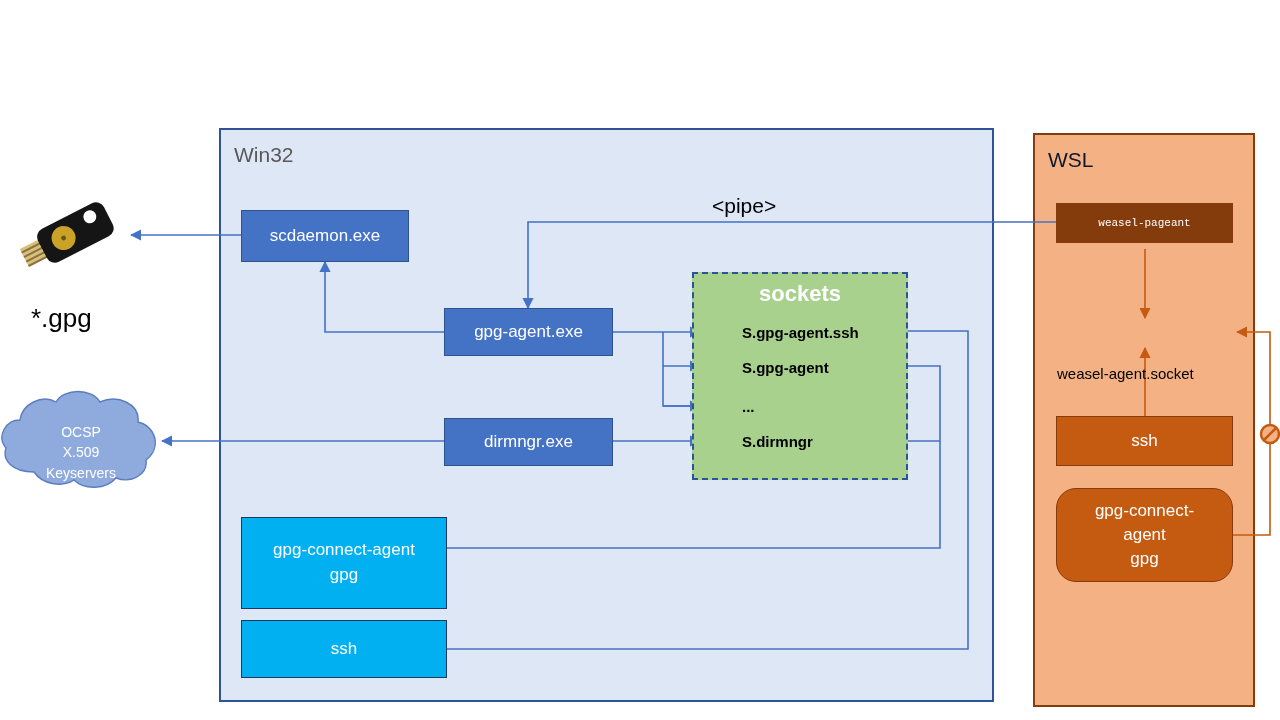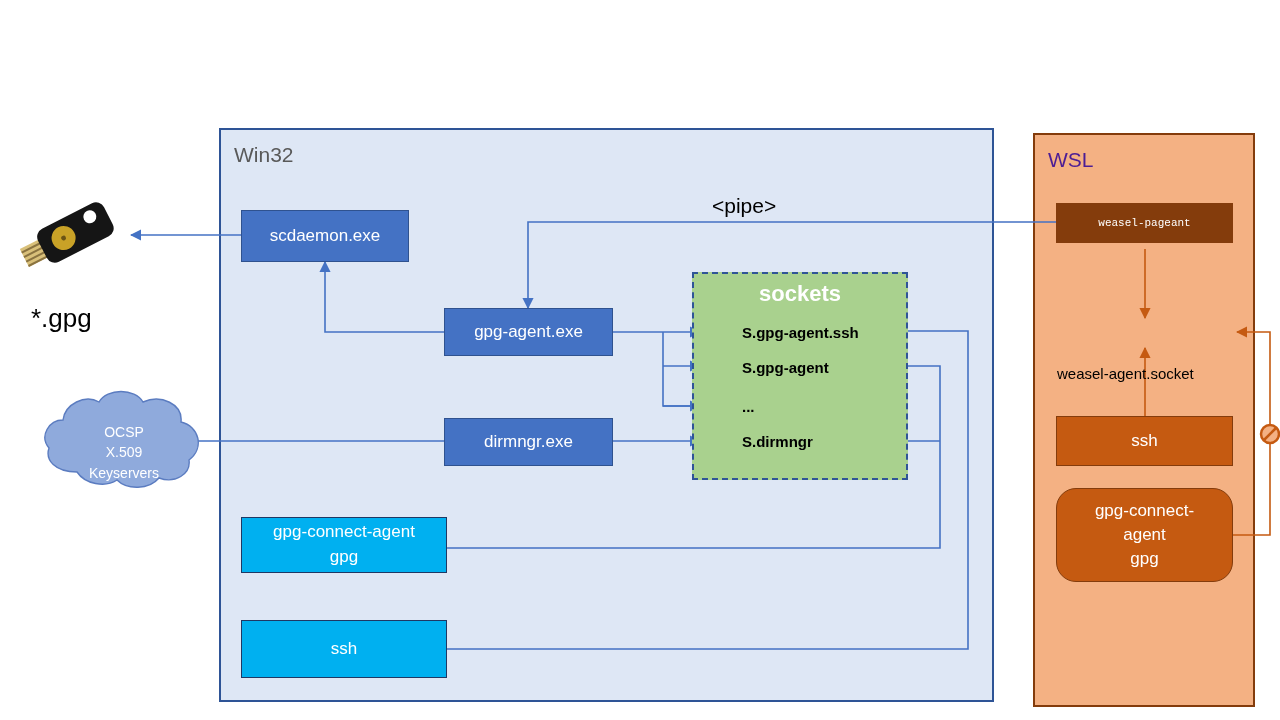--- a/index.html
+++ b/index.html
@@ -7,21 +7,21 @@
        font-family:"Liberation Sans","DejaVu Sans",sans-serif;}
   #stage{position:relative;width:1280px;height:720px;background:#fff;}
   .abs{position:absolute;box-sizing:border-box;}
 
   
   .container{border-width:2px;border-style:solid;}
   .win32{background:#DEE7F5;border-color:#2E5496;}
   .wsl{background:#F4B183;border-color:#843C0C;}
   .container-label{position:absolute;font-size:21px;line-height:1;}
   .win32-label{color:#595959;left:13px;top:14px;}
-  .wsl-label{color:#4c1d95;left:13px;top:14px;}
+  .wsl-label{color:#0f172a;left:13px;top:14px;}
 
   
   .box{display:flex;align-items:center;justify-content:center;text-align:center;
        color:#ffffff;border-width:1px;border-style:solid;}
   .box span{display:block;width:100%;}
   .blue-box{background:#4472C4;border-color:#2F528F;font-size:17px;}
   .cyan-box{background:#00B0F0;border-color:#1F3864;font-size:17px;line-height:1.45;}
   .brown-box{background:#843C0C;border-color:#843C0C;font-size:11px;font-family:Liberation Mono, monospace;}
   .orange-box{background:#C55A11;border-color:#843C0C;font-size:17px;line-height:1.42;}
 
@@ -110,21 +110,21 @@
   </div>
 
   <div class="abs box blue-box" style="left:444px;top:418px;width:169px;height:48px;">
     <span>dirmngr.exe</span>
   </div>
 
   <div class="abs box blue-box" style="left:444px;top:308px;width:169px;height:48px;">
     <span>gpg-agent.exe</span>
   </div>
 
-  <div class="abs box cyan-box" style="left:241px;top:517px;width:206px;height:56px;flex-direction:column;">
+  <div class="abs box cyan-box" style="left:241px;top:517px;width:206px;height:92px;flex-direction:column;">
     <span>gpg-connect-agent</span>
     <span>gpg</span>
   </div>
 
   <div class="abs box cyan-box" style="left:241px;top:620px;width:206px;height:58px;">
     <span>ssh</span>
   </div>
 
   <div class="abs sockets" style="left:692px;top:272px;width:216px;height:208px;">
     <div class="sockets-title">sockets</div>
@@ -161,21 +161,21 @@
       <rect x="8" y="48" width="24" height="2" fill="#8a7340"></rect>
       <rect x="28" y="22" width="74" height="37" rx="9" fill="#151515"></rect>
       <circle cx="52" cy="40" r="12" fill="#C9A227"></circle>
       <circle cx="52" cy="40" r="2.4" fill="#6b5415"></circle>
       <circle cx="85" cy="33" r="6.5" fill="#ffffff"></circle>
     </g>
   </svg>
 
   <div class="plain gpg-label" style="left:31px;top:303px;">*.gpg</div>
 
-  <div class="abs" style="left:0px;top:388px;width:162px;height:104px;margin-left:43px;">
+  <div class="abs" style="left:0px;top:388px;width:162px;height:104px;">
     <svg style="position:absolute;left:0;top:0;width:162px;height:104px;" viewBox="0 0 162 104">
       <path d="M34 84 C12 84 2 72 6 60 C-4 48 6 32 20 32 C22 16 42 6 56 14
                C64 0 92 0 100 14 C118 6 140 16 138 34 C156 38 162 60 146 72
                C148 86 132 96 116 90 C106 102 84 102 74 92
                C62 100 42 96 34 84 Z" fill="#8FAADC" stroke="#5B7CC0" stroke-width="1.4"></path>
     </svg>
     <div class="cloud-label">
       <div>OCSP</div>
       <div>X.509</div>
       <div>Keyservers</div>

